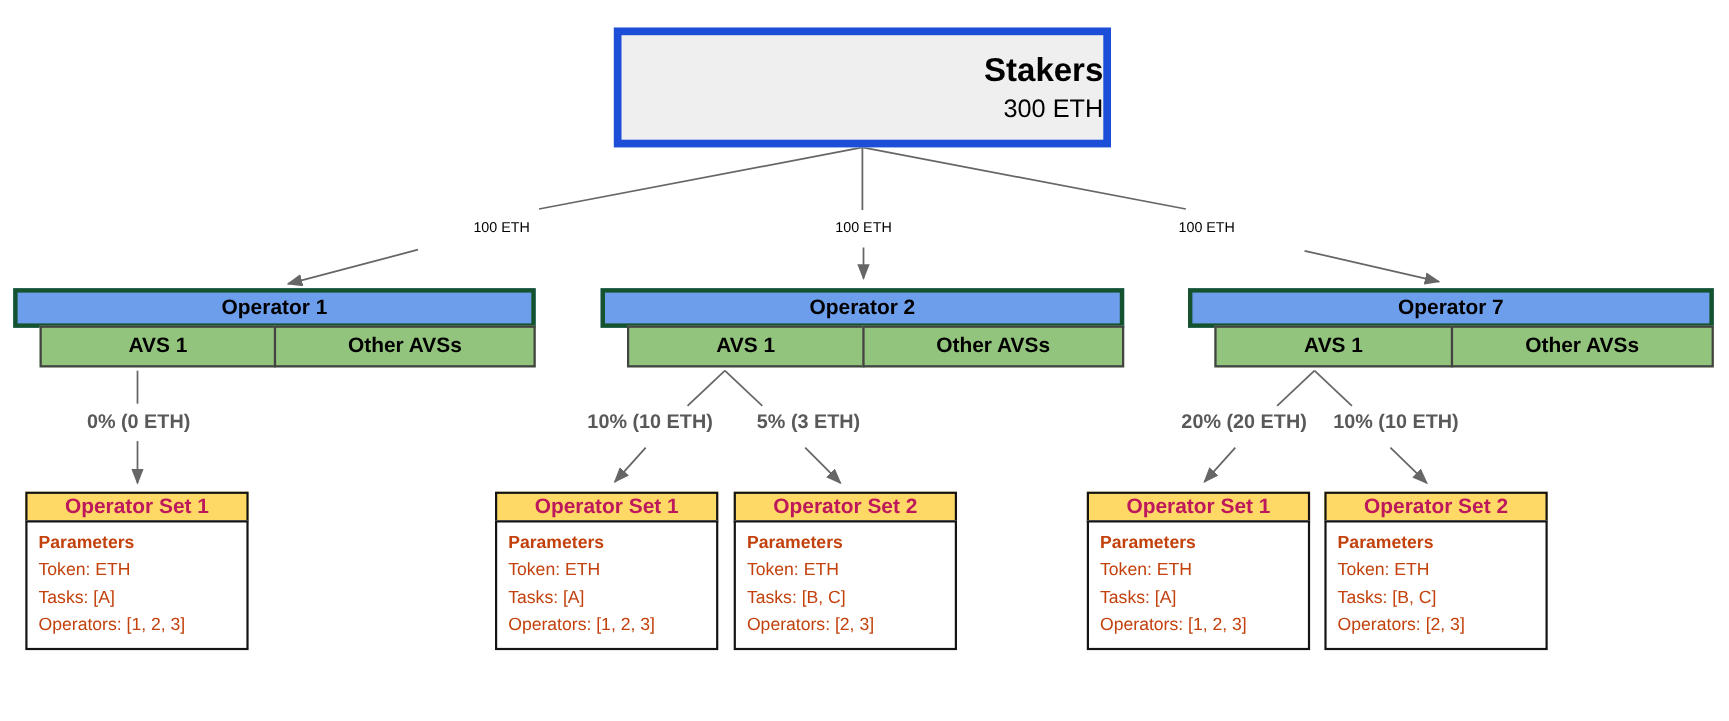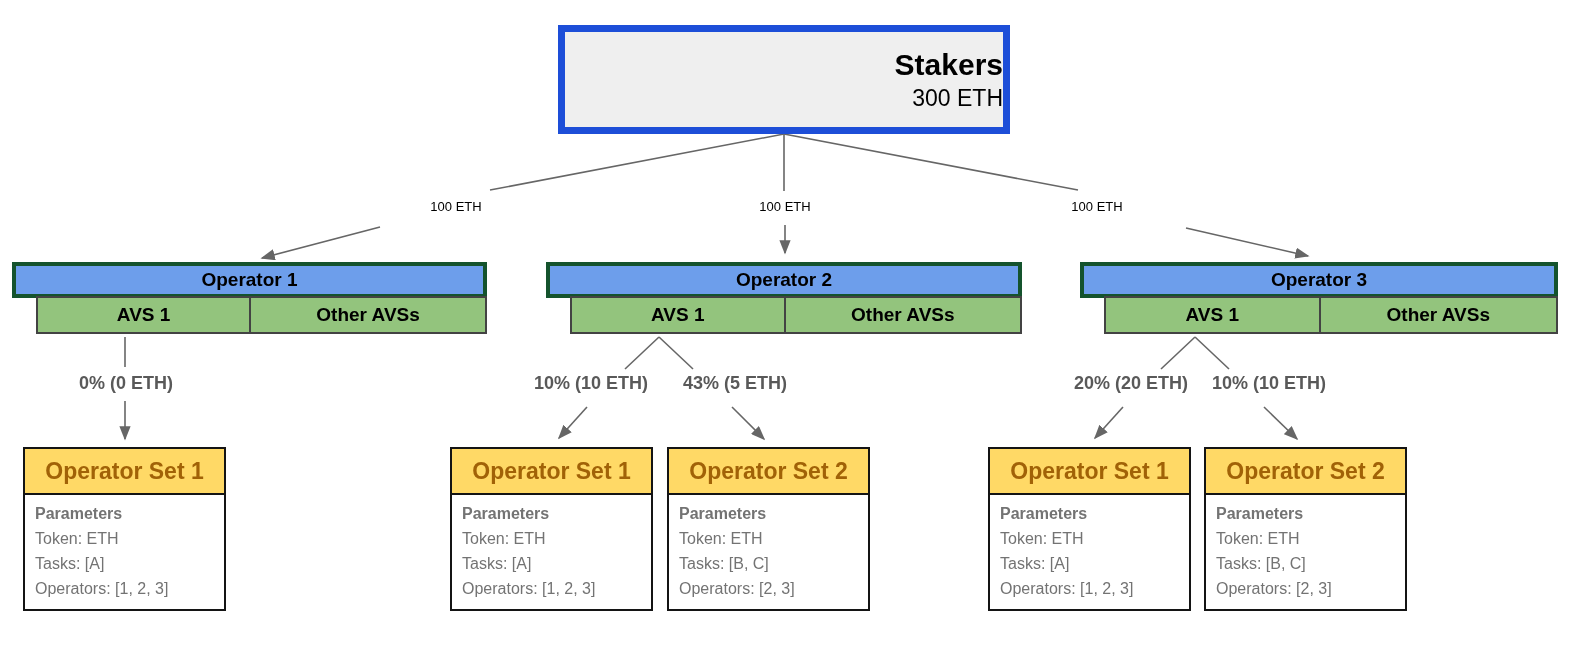--- a/index.html
+++ b/index.html
@@ -68,33 +68,33 @@
   .alloc-label {
     position: absolute; top: 373px; z-index: 2;
     transform: translateX(-50%);
     font-size: 18px; font-weight: bold; color: #595959; white-space: nowrap;
   }
 
   
   .set { position: absolute; top: 447px; width: 203px; z-index: 2; }
   .set-header {
     box-sizing: border-box;
-    height: 48px;
+    height: 28px;
     background: #ffd966;
     border: 2px solid #141414;
     display: flex; align-items: center; justify-content: center;
-    font-size: 23px; font-weight: bold; color: #a16207;
+    font-size: 19px; font-weight: bold; color: #be185d;
   }
   .set-body {
     box-sizing: border-box;
     margin-top: -2px;
     background: #ffffff;
     border: 2px solid #141414;
     padding: 6px 10px 8px 10px;
-    font-size: 16px; color: #737373;
+    font-size: 16px; color: #c2410c;
     line-height: 25px;
   }
   .set-body .params { font-weight: bold; }
 </style>
 </head>
 <body>
 
 <div class="canvas">
 
   <svg class="connectors" viewBox="0 0 1572 655" xmlns="http://www.w3.org/2000/svg">
@@ -146,30 +146,30 @@
 
   <div class="op" style="left:546px; width:476px;">
     <div class="op-header">Operator 2</div>
     <div class="op-row">
       <div class="op-cell avs">AVS 1</div>
       <div class="op-cell other">Other AVSs</div>
     </div>
   </div>
 
   <div class="op" style="left:1080px; width:478px;">
-    <div class="op-header">Operator 3</div>
+    <div class="op-header">Operator 7</div>
     <div class="op-row">
       <div class="op-cell avs">AVS 1</div>
       <div class="op-cell other">Other AVSs</div>
     </div>
   </div>
 
   <div class="alloc-label" style="left:126px;">0% (0 ETH)</div>
   <div class="alloc-label" style="left:591px;">10% (10 ETH)</div>
-  <div class="alloc-label" style="left:735px;">43% (5 ETH)</div>
+  <div class="alloc-label" style="left:735px;">5% (3 ETH)</div>
   <div class="alloc-label" style="left:1131px;">20% (20 ETH)</div>
   <div class="alloc-label" style="left:1269px;">10% (10 ETH)</div>
 
   <div class="set" style="left:23px;">
     <div class="set-header">Operator Set 1</div>
     <div class="set-body">
       <div class="params">Parameters</div>
       <div>Token: ETH</div>
       <div>Tasks: [A]</div>
       <div>Operators: [1, 2, 3]</div>

